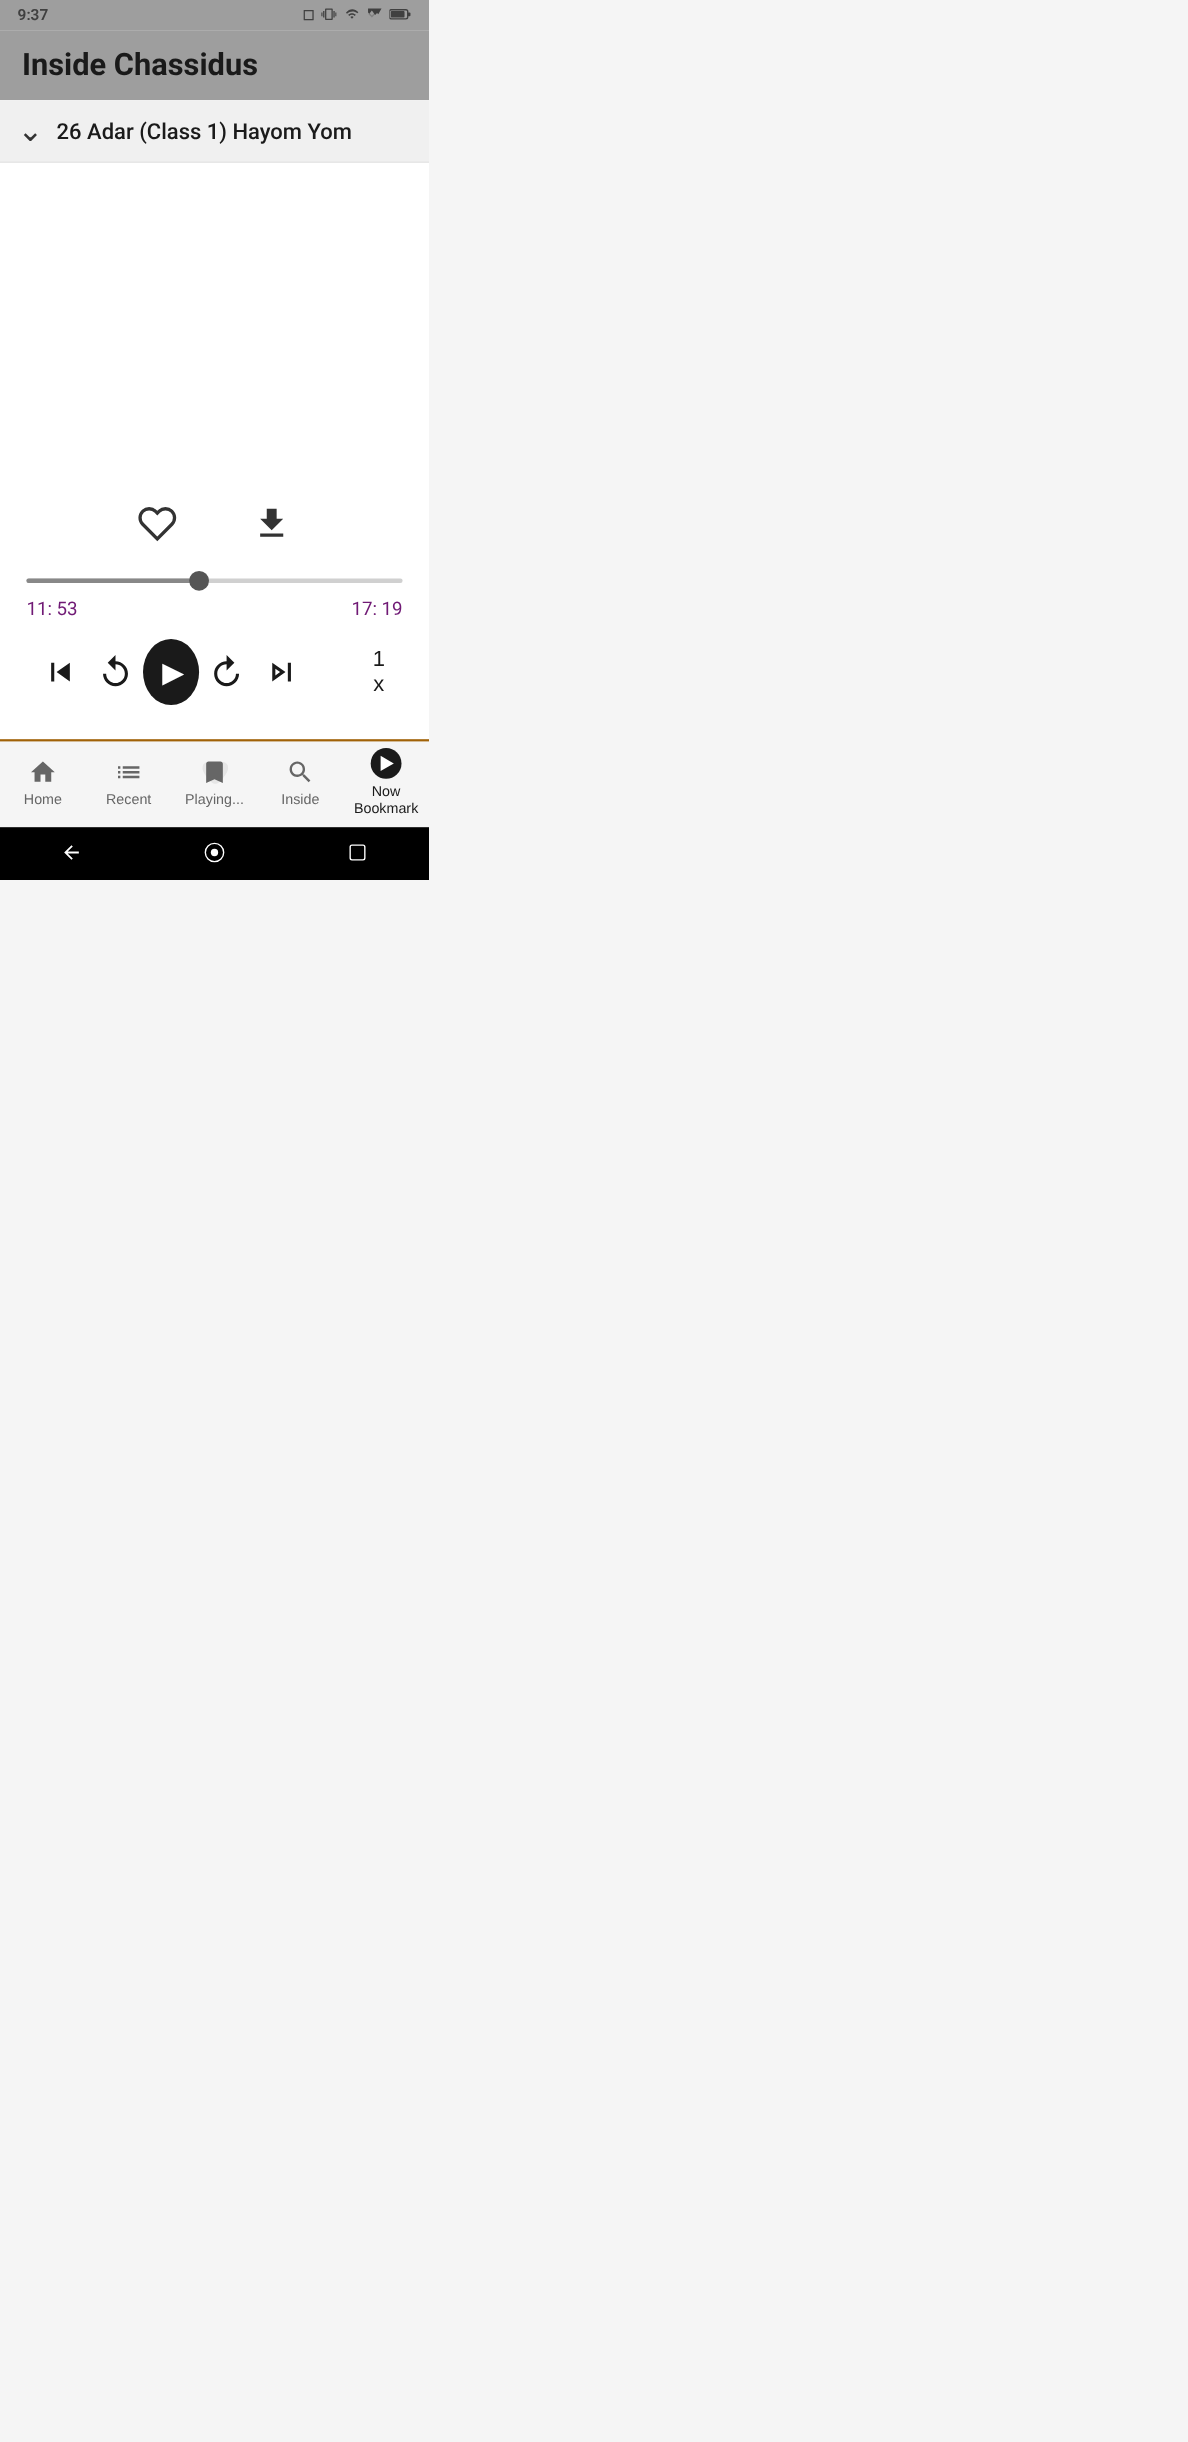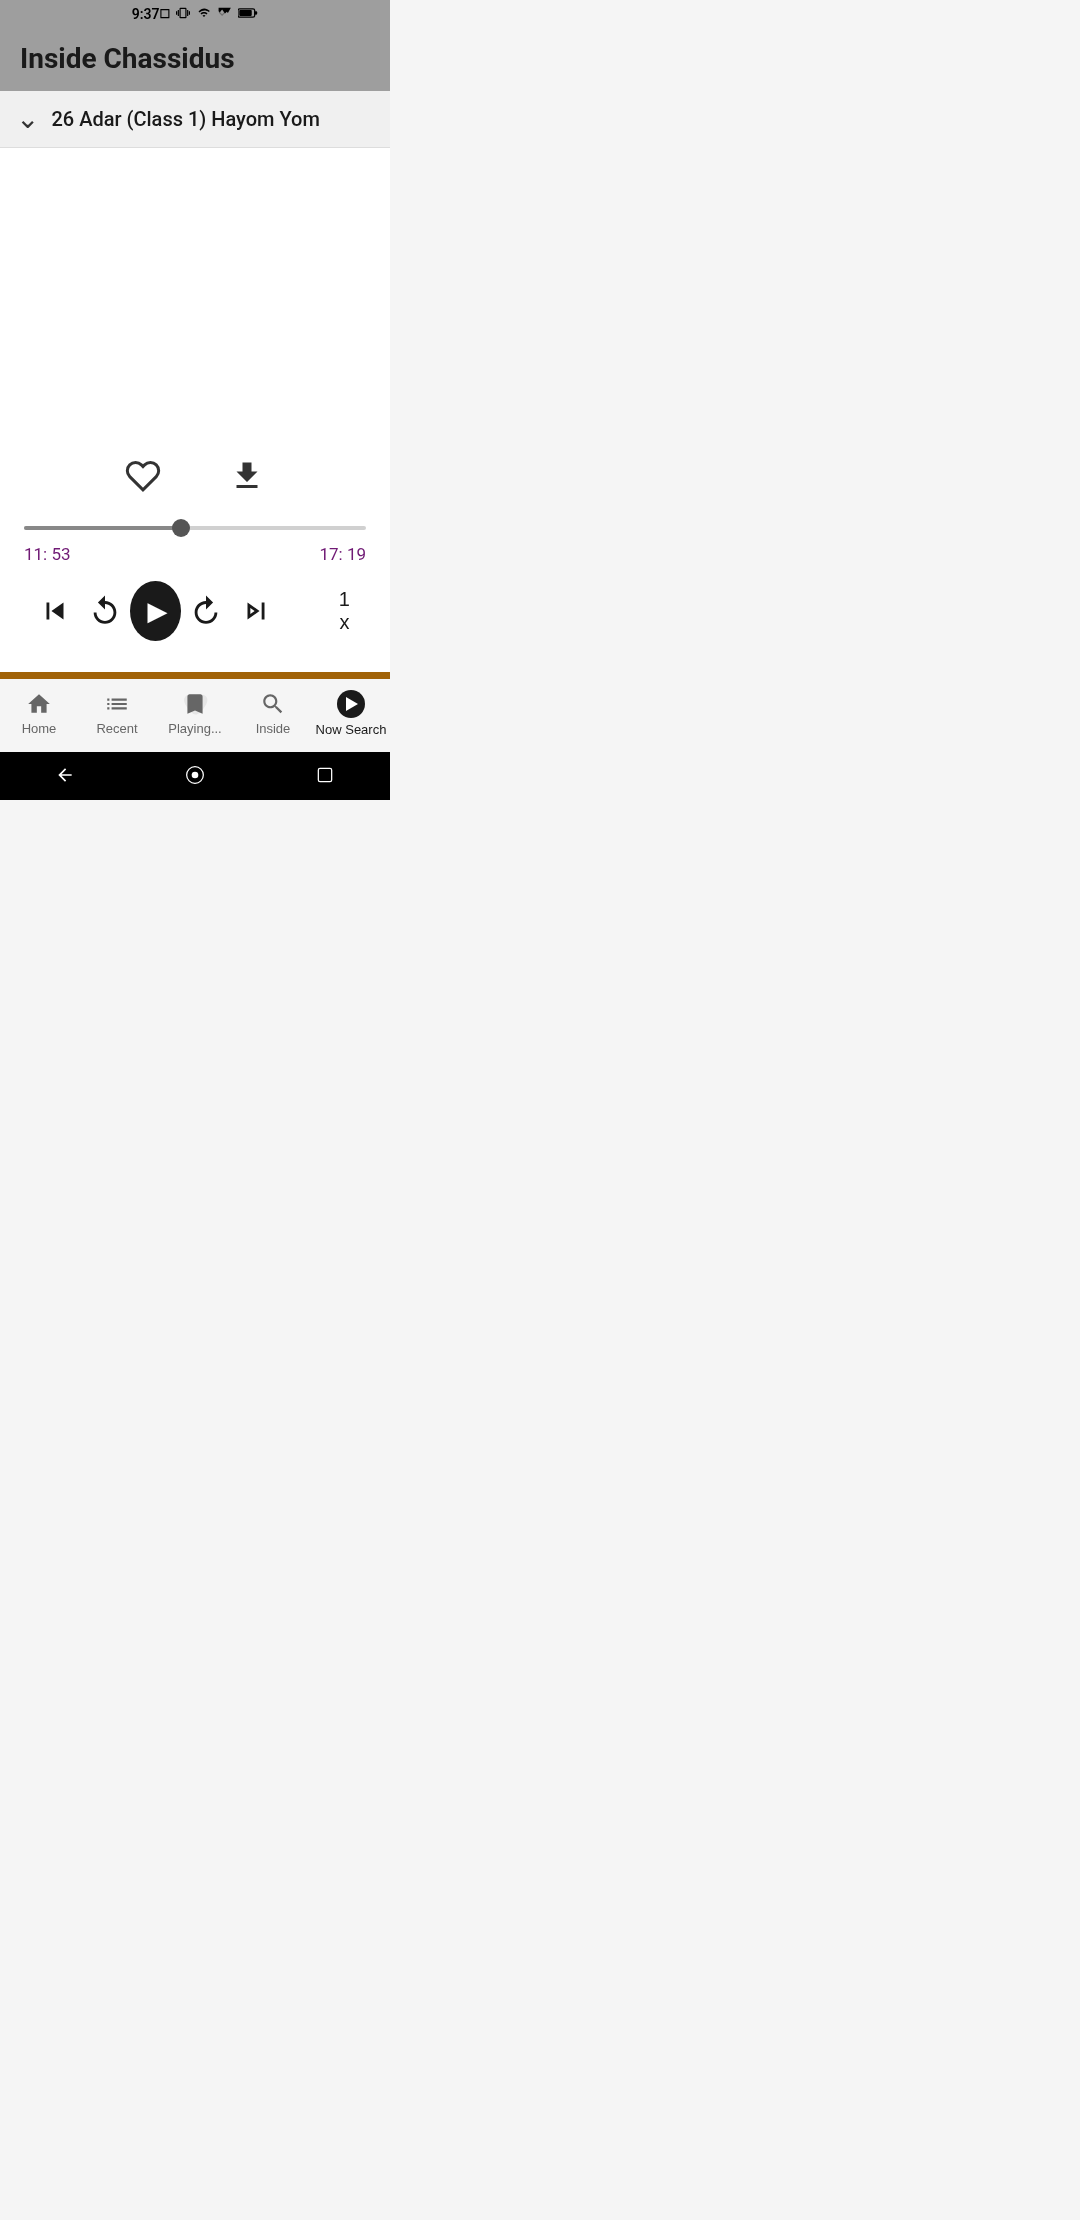--- a/index.html
+++ b/index.html
@@ -11,25 +11,25 @@
       font-family: 'Roboto', Arial, sans-serif;
       display: flex;
       flex-direction: column;
       overflow: hidden;
     }
 
     
     .status-bar {
       background: #9e9e9e;
       display: flex;
-      justify-content: center;
+      justify-content: space-between;
       align-items: center;
       padding: 0 16px;
       height: 28px;
-      color: #000000;
+      color: #404040;
       font-size: 14px;
       font-weight: 600;
     }
     .status-bar-right {
       display: flex;
       align-items: center;
       gap: 6px;
     }
     .status-icon {
       font-size: 12px;
@@ -177,21 +177,21 @@
     .speed-label {
       font-size: 20px;
       font-weight: 500;
       color: #1a1a1a;
       margin-left: 48px;
     }
 
     
     .bottom-nav {
       background: #f5f5f5;
-      border-top: 7px solid #a16207;
+      border-top: 2px solid #a16207;
       display: flex;
       justify-content: space-around;
       align-items: center;
       padding: 8px 0 12px 0;
       height: 80px;
     }
     .nav-item {
       display: flex;
       flex-direction: column;
       align-items: center;
@@ -390,21 +390,21 @@
     <svg width="26" height="26" viewBox="0 0 24 24" fill="#666">
       <path d="M15.5 14h-.79l-.28-.27C15.41 12.59 16 11.11 16 9.5 16 5.91 13.09 3 9.5 3S3 5.91 3 9.5 5.91 16 9.5 16c1.61 0 3.09-.59 4.23-1.57l.27.28v.79l5 4.99L20.49 19l-4.99-5zm-6 0C7.01 14 5 11.99 5 9.5S7.01 5 9.5 5 14 7.01 14 9.5 11.99 14 9.5 14z"></path>
     </svg>
     <span class="nav-label">Inside</span>
   </button>
 
   <button class="nav-item">
     <div class="now-playing-circle">
       <div class="now-playing-triangle"></div>
     </div>
-    <span class="nav-label active">Now Search</span>
+    <span class="nav-label active">Now Bookmark</span>
   </button>
 
 </div>
 
 <div class="system-nav">
   <button class="sys-btn" aria-label="Back">
     <svg width="20" height="20" viewBox="0 0 24 24" fill="#fff">
       <path d="M20 11H7.83l5.59-5.59L12 4l-8 8 8 8 1.41-1.41L7.83 13H20v-2z"></path>
     </svg>
   </button>

